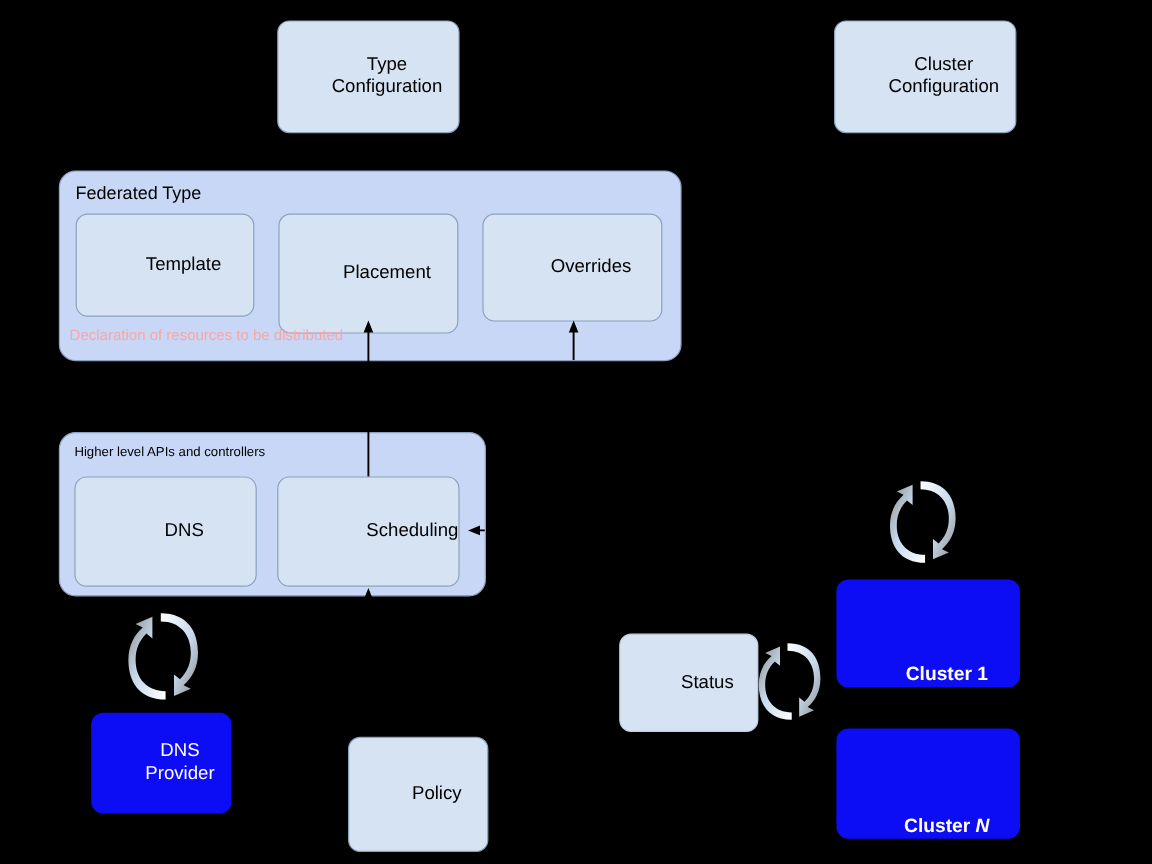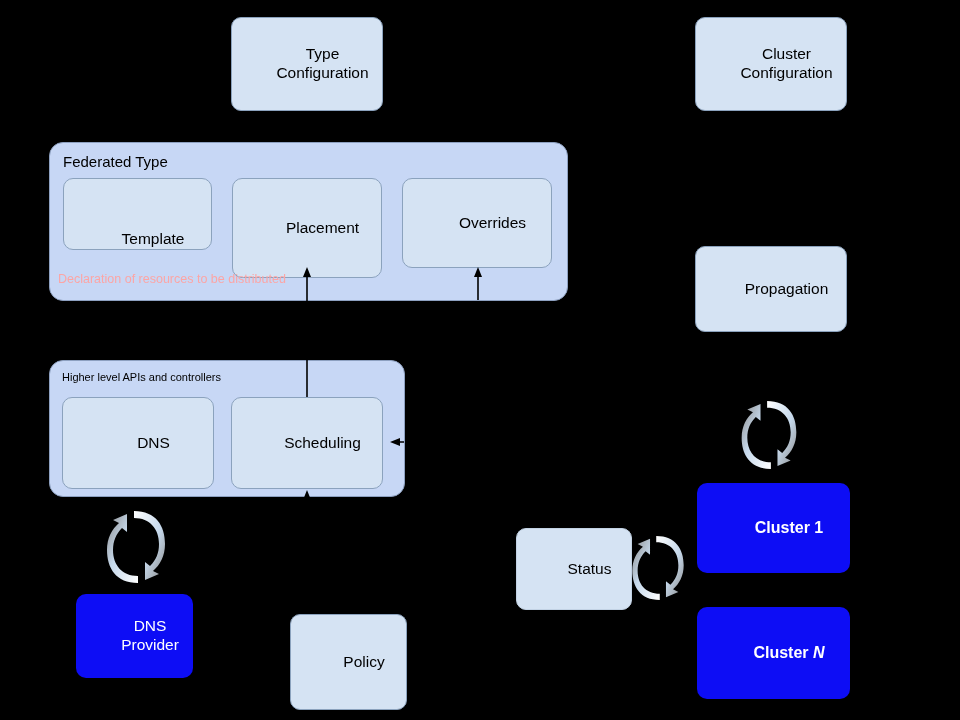--- a/index.html
+++ b/index.html
@@ -27,21 +27,21 @@
     color:#000;
     font-size:15.5px;
   }
   .node-light.noborder{border-color:#c2d2e4;}
   .node-blue{
     background:#0d0df5;
     border-radius:10px;
     color:#ffffff;
     font-size:15.5px;
   }
-  .node-blue.bold{font-weight:bold;font-size:16px;}
+  .node-blue.bold{font-weight:bold;font-size:16px;align-items:flex-end;}
 
   
   .group{
     position:absolute;
     box-sizing:border-box;
     background:#c7d7f5;
     border:1px solid #8da0c0;
     border-radius:14px;
   }
   .group-title{
@@ -80,44 +80,41 @@
 
   <div class="node node-light" style="left:695px;top:17px;width:152px;height:94px;">
     <span>Cluster
 Configuration</span>
   </div>
 
   <div class="group" style="left:49px;top:142px;width:519px;height:159px;">
   </div>
   <div class="group-title" style="left:63px;top:153px;">Federated Type</div>
 
-  <div class="node node-light" style="left:63px;top:178px;width:149px;height:72px;align-items:flex-end;">
+  <div class="node node-light" style="left:63px;top:178px;width:149px;height:86px;">
     <span>Template</span>
   </div>
   <div class="node node-light" style="left:232px;top:178px;width:150px;height:100px;">
     <span>Placement</span>
   </div>
   <div class="node node-light" style="left:402px;top:178px;width:150px;height:90px;">
     <span>Overrides</span>
   </div>
 
   <div class="group-caption" style="left:58px;top:272px;">Declaration of resources to be distributed</div>
 
-  <div class="node node-light" style="left:695px;top:246px;width:152px;height:86px;">
-    <span>Propagation</span>
-  </div>
 
   <div class="group" style="left:49px;top:360px;width:356px;height:137px;">
   </div>
   <div class="group-title" style="left:62px;top:371px;font-size:11px;">Higher level APIs and controllers</div>
 
   <div class="node node-light" style="left:62px;top:397px;width:152px;height:92px;">
     <span>DNS</span>
   </div>
-  <div class="node node-light" style="left:231px;top:397px;width:152px;height:92px;">
+  <div class="node node-light" style="left:231px;top:397px;width:152px;height:92px;justify-content:flex-end;">
     <span>Scheduling</span>
   </div>
 
   <svg class="conn" style="left:0;top:0;width:960px;height:720px;">
 
     <line class="ln" x1="307" y1="397" x2="307" y2="274"></line>
     <polygon class="ah" points="307,267 303,277 311,277"></polygon>
 
     <line class="ln" x1="478" y1="300" x2="478" y2="274"></line>
     <polygon class="ah" points="478,267 474,277 482,277"></polygon>

